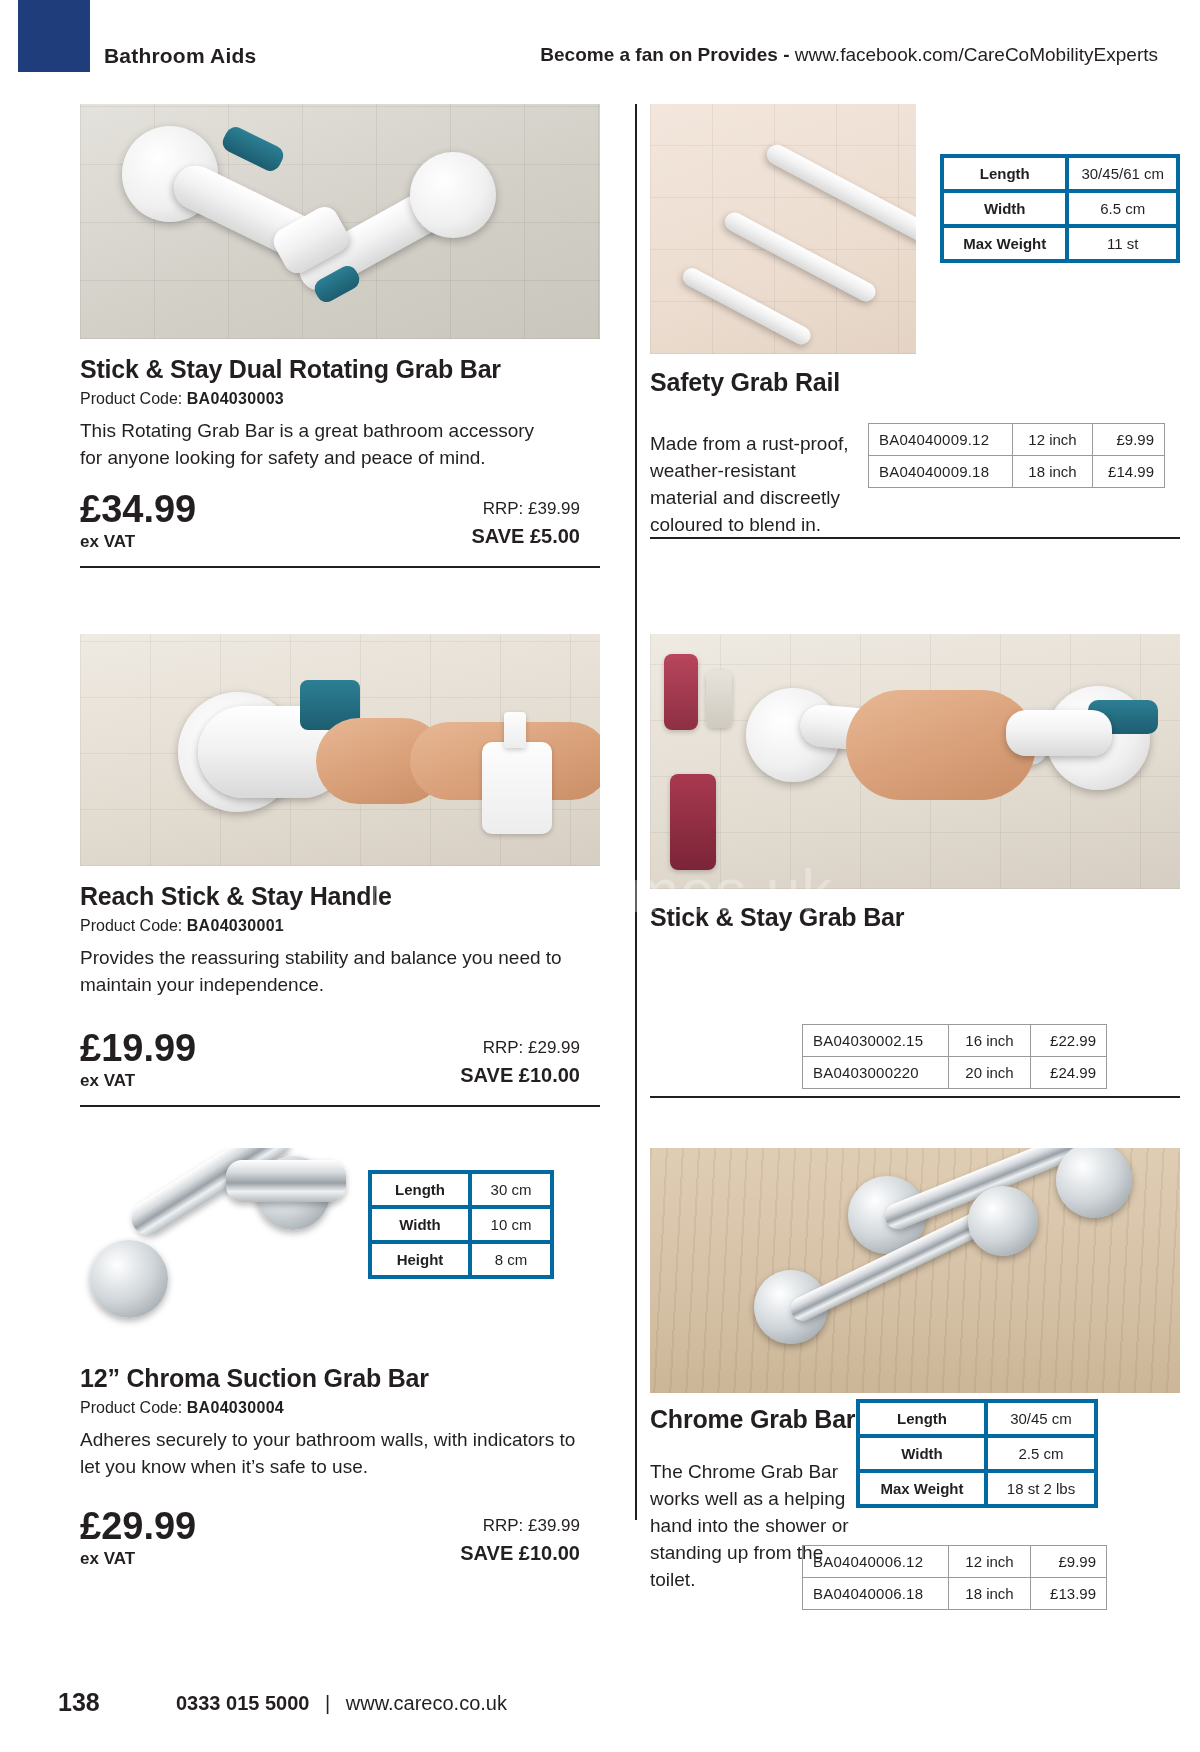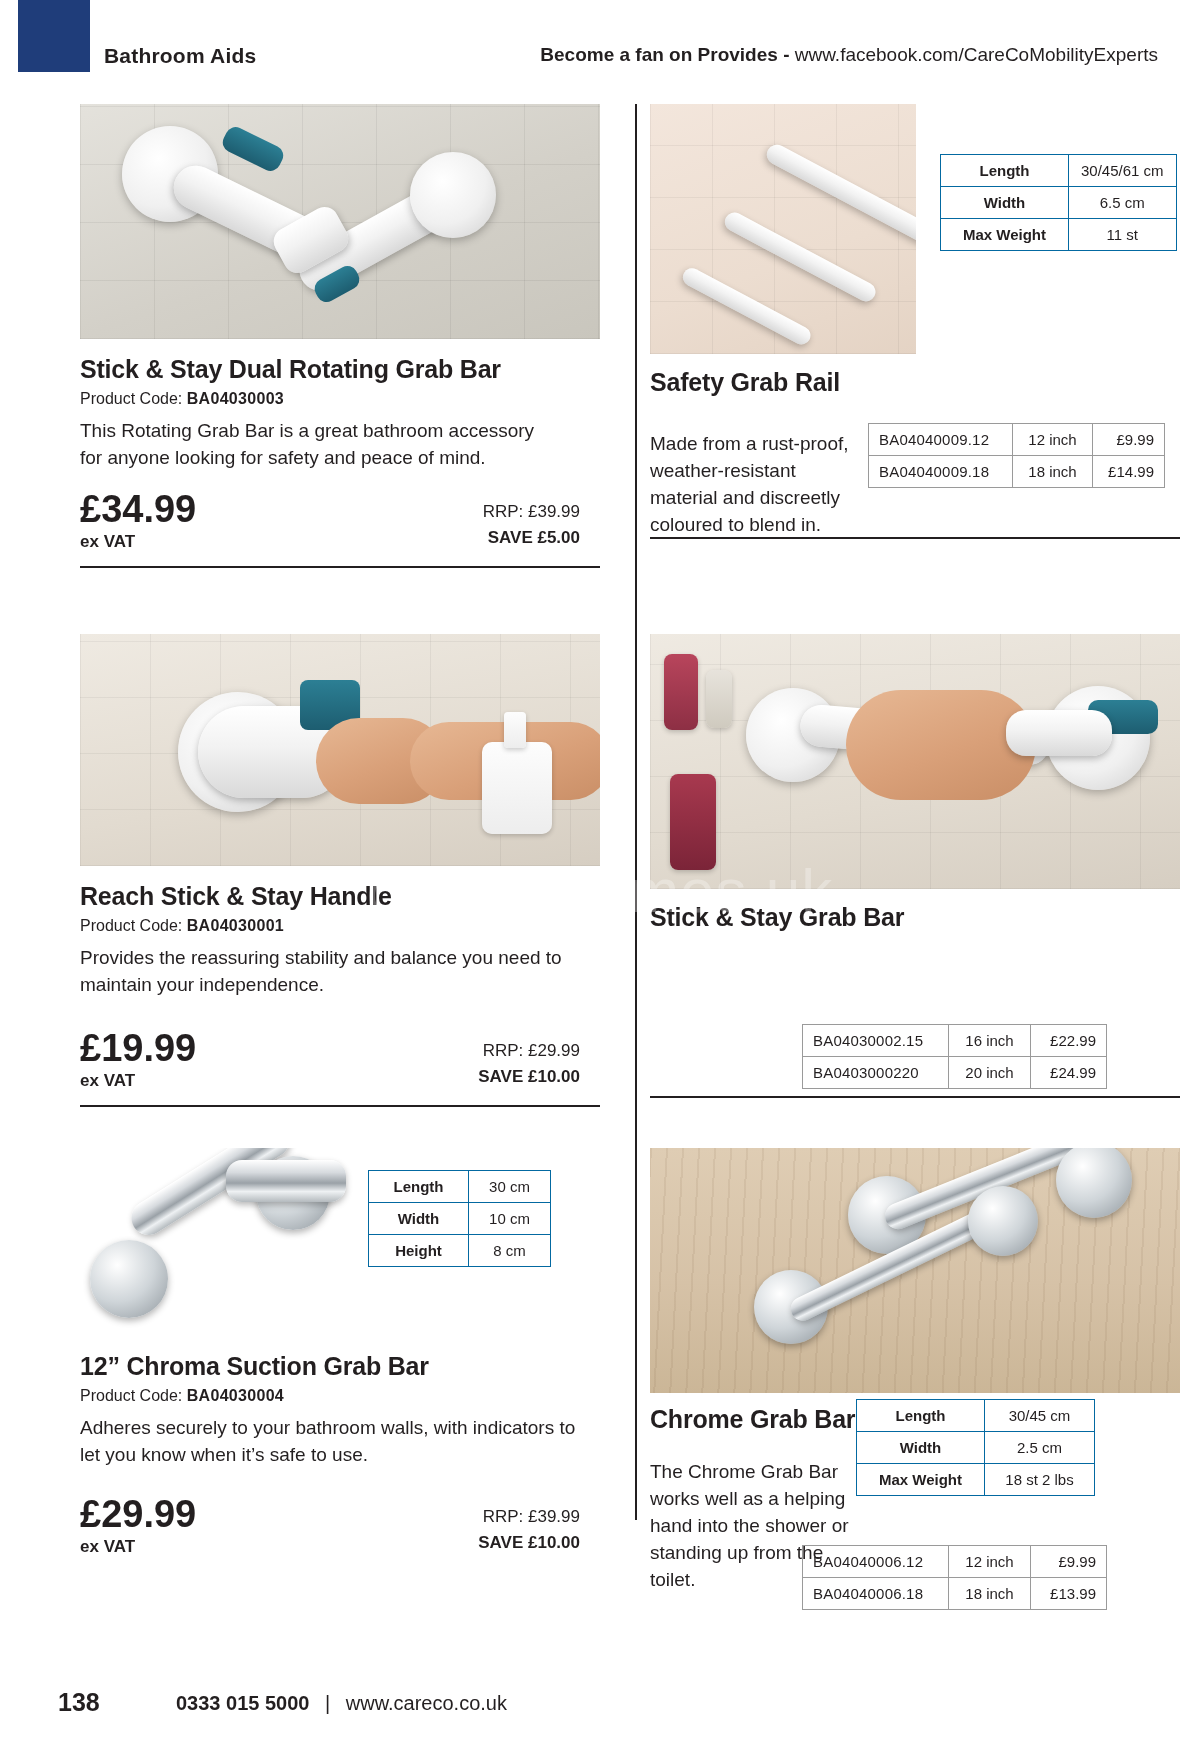--- a/index.html
+++ b/index.html
@@ -83,21 +83,21 @@
     font-weight: bold;
     color: #231f20;
     margin-top: 4px;
   }
   .rrp {
     font-size: 17px;
     color: #231f20;
     text-align: right;
   }
   .save {
-    font-size: 17px;
+    font-size: 20px;
     font-weight: bold;
     color: #231f20;
     text-align: right;
     margin-top: 6px;
   }
   .price-row {
     display: flex;
     align-items: flex-end;
     justify-content: space-between;
   }
@@ -109,21 +109,21 @@
     background: #231f20;
     width: 100%;
   }
 
   
   table.spec {
     border-collapse: collapse;
     font-size: 15px;
   }
   table.spec td {
-    border: 1px solid #0369a1;
+    border: 4px solid #0369a1;
     padding: 7px 12px;
     color: #231f20;
     white-space: nowrap;
   }
   table.spec td.lbl {
     font-weight: bold;
     text-align: center;
   }
   table.spec td.val {
     text-align: center;
@@ -342,21 +342,21 @@
         <td class="lbl">Width</td>
         <td class="val">10 cm</td>
       </tr>
       <tr>
         <td class="lbl">Height</td>
         <td class="val">8 cm</td>
       </tr>
     </tbody>
       </table>
   </div>
-  <div class="prod-title" style="margin-top:22px;">12” Chroma Suction Grab Bar</div>
+  <div class="prod-title" style="margin-top:34px;">12” Chroma Suction Grab Bar</div>
   <div class="prod-code">
     <span>Product Code:</span>
     <b>BA04030004</b>
   </div>
   <div class="prod-desc" style="width:500px;">Adheres securely to your bathroom walls, with indicators to let you know when it’s safe to use.</div>
   <div class="price-row" style="margin-top:26px; width:500px;">
     <div class="price-left">
       <div class="price">£29.99</div>
       <div class="exvat">ex VAT</div>
     </div>

